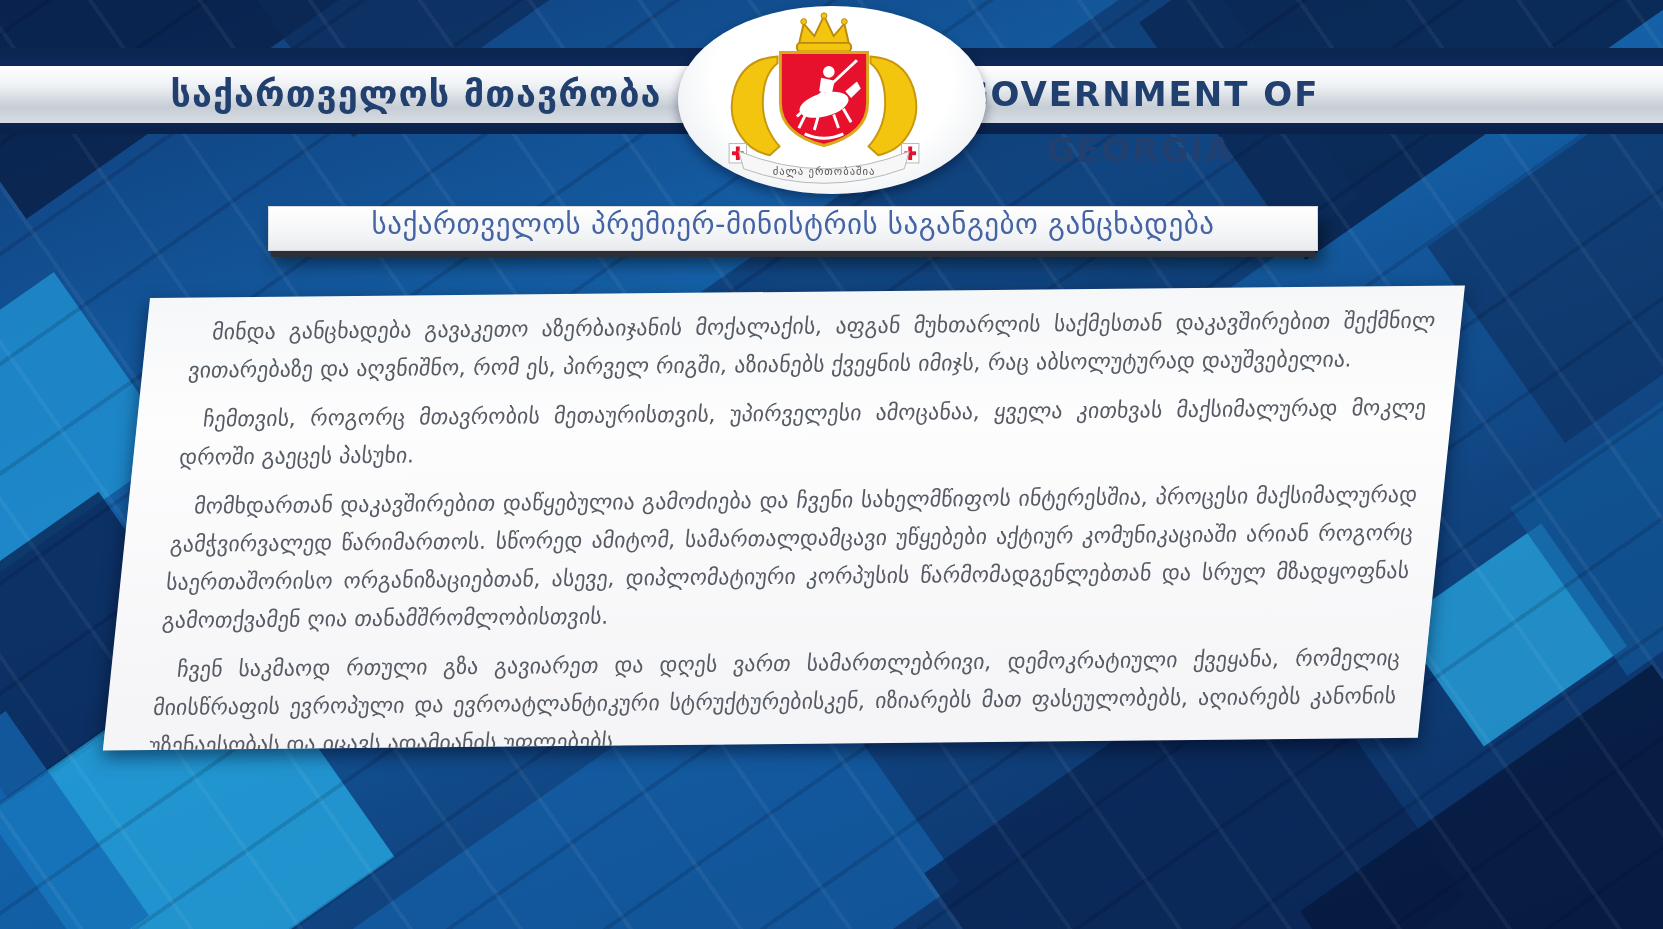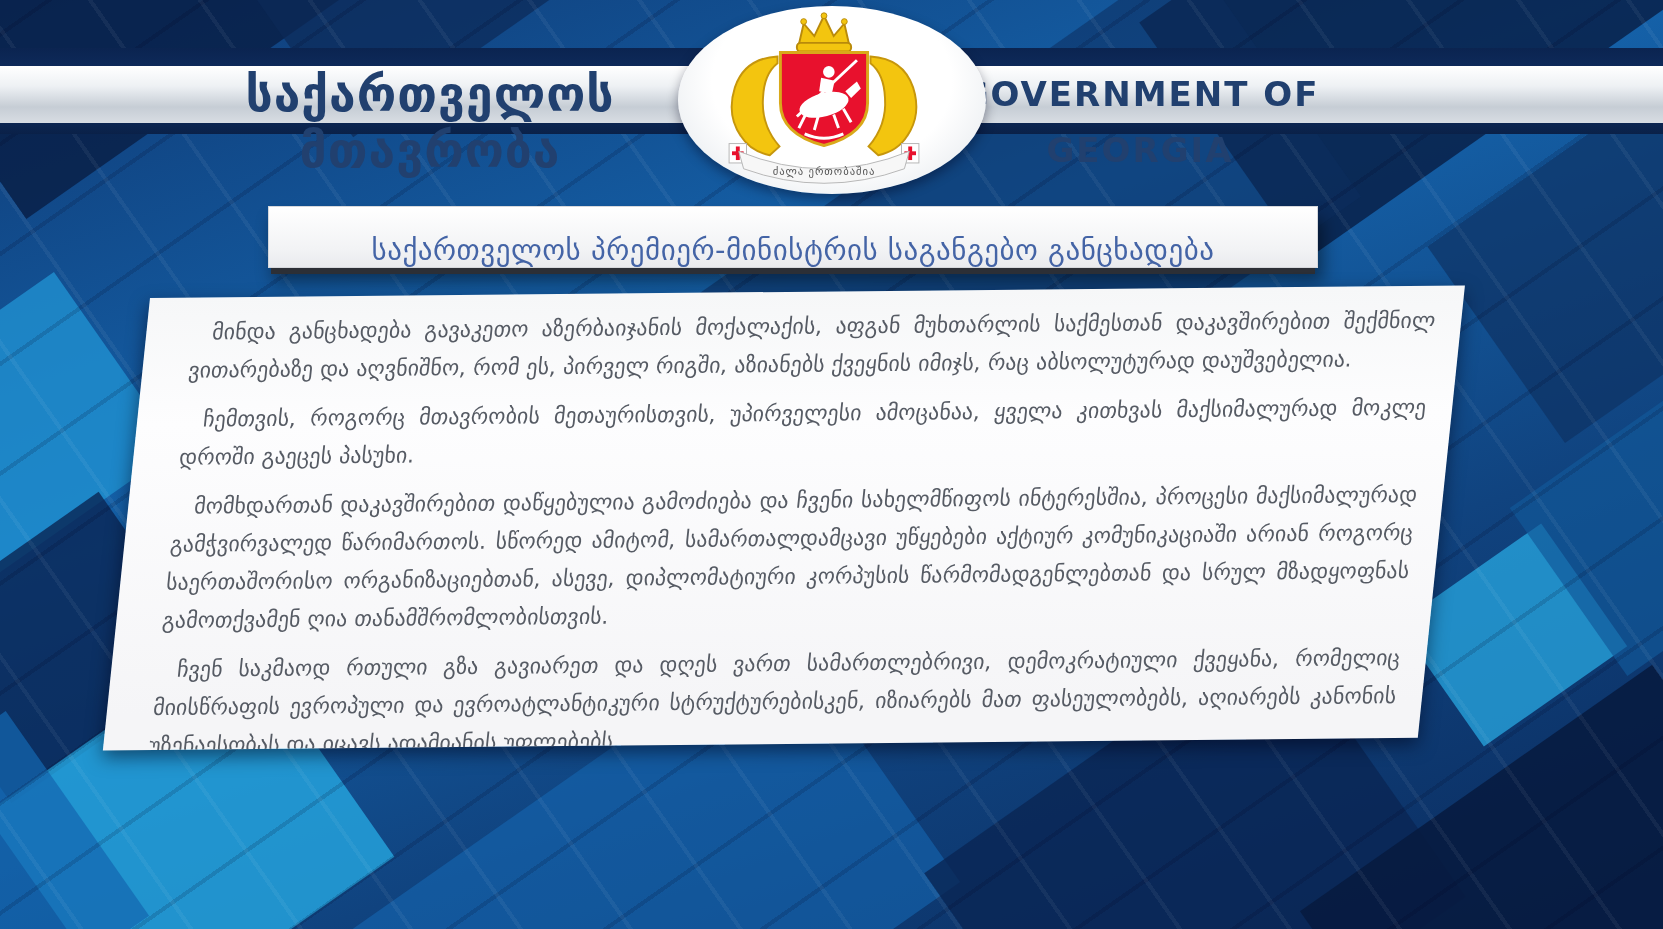--- a/index.html
+++ b/index.html
@@ -29,35 +29,35 @@
       repeating-linear-gradient(55deg,  transparent 0 86px, rgba(255,255,255,.05) 86px 90px),
       repeating-linear-gradient(-35deg, transparent 0 86px, rgba(0,0,30,.14) 86px 90px); }
 
   
   .band-navy { position:absolute; left:0; top:48px; width:100%; height:86px;
                background:linear-gradient(#0b2450,#123268 55%,#0a2148); }
   .band-silver { position:absolute; left:0; top:66px; width:100%; height:57px;
                background:linear-gradient(#ffffff,#eef1f4 35%,#c6cdd5 72%,#d8dde3); }
   .band-text { position:absolute; top:66px; height:57px; line-height:56px; text-align:center;
                font-weight:bold; color:#21406f; }
-  .band-ka { left:150px;  width:560px; font-size:48px; letter-spacing:1px; }
+  .band-ka { left:136px;  width:560px; font-size:36px; letter-spacing:1px; }
   .band-en { left:880px;  width:520px; font-size:34px; letter-spacing:2px; }
 
   
   .oval { position:absolute; left:678px; top:6px; width:308px; height:188px; border-radius:50%;
           background:radial-gradient(ellipse at 50% 40%, #ffffff 55%, #eceff2 80%, #ccd2d9 100%);
           box-shadow:0 5px 12px rgba(0,0,25,.4);
           display:flex; align-items:center; justify-content:flex-start; }
 
   
-  .title-box { position:absolute; left:268px; top:206px; width:1050px; height:62px;
+  .title-box { position:absolute; left:268px; top:206px; width:1050px; height:45px;
                background:linear-gradient(#ffffff,#f2f3f5 70%,#e9eaee);
                border:1px solid #d6d8dc;
                box-shadow:0 9px 0 -3px #2c2f36, 5px 13px 16px rgba(0,0,0,.45);
-               display:flex; align-items:flex-end; justify-content:center; }
+               display:flex; align-items:flex-start; justify-content:center; }
   .title-box span { color:#4464a6; font-size:29px; letter-spacing:.5px; }
 
   
   .paper { position:absolute; left:150px; top:298px; width:1315px; height:452px;
            transform-origin:top left; transform:rotate(-0.55deg) skewX(-6.5deg);
            background:linear-gradient(180deg,#f6f7f8,#fdfdfe 28%,#f5f5f7 92%);
            box-shadow:0 7px 18px rgba(0,0,20,.5);
            padding:16px 26px 0 46px; overflow:hidden; }
   .paper p { color:#565b64; font-size:22px; line-height:38px; text-align:justify;
              text-indent:20px; margin:0 0 11px 0; }

